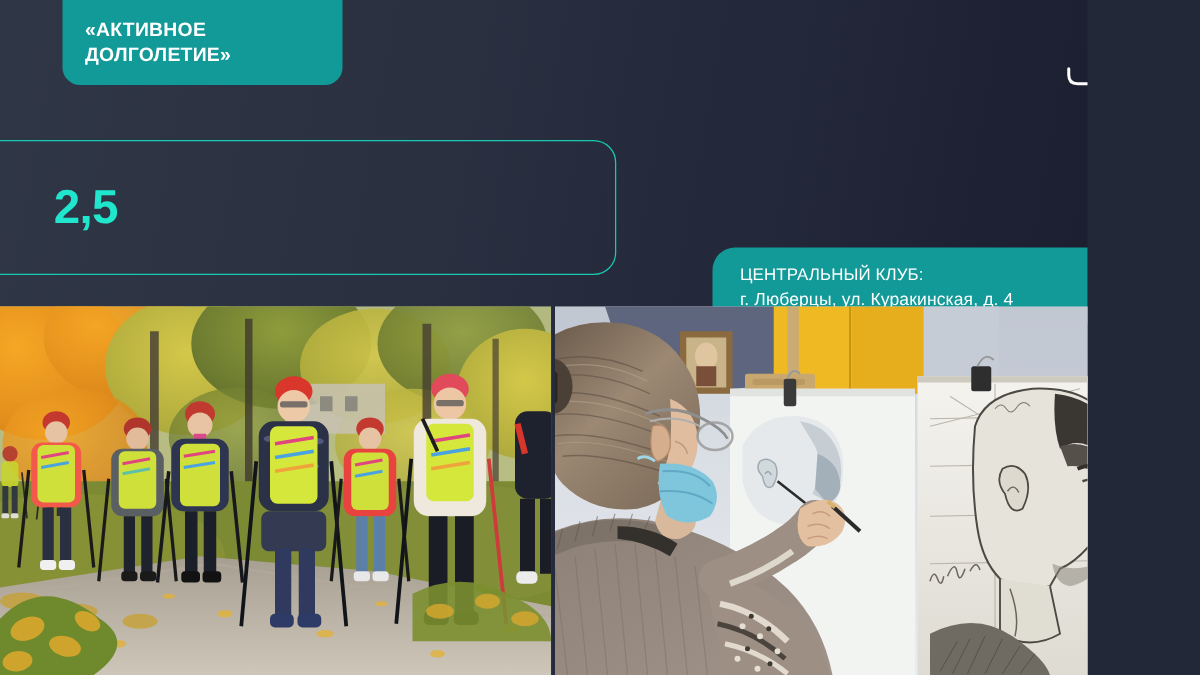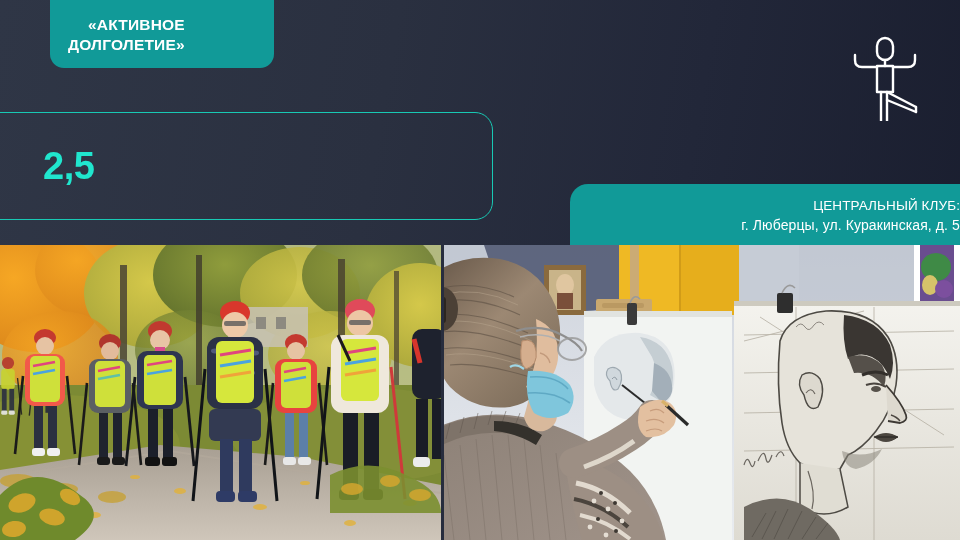--- a/index.html
+++ b/index.html
@@ -4,24 +4,23 @@
 <style>
   * { margin:0; padding:0; box-sizing:border-box; }
   html, body { width:960px; height:540px; overflow:hidden; }
   body {
     font-family: "Liberation Sans", sans-serif;
     background: #232838;
   }
 
   #slide {
     position:relative;
-    width:960px; height:540px;
+    width:870px; height:540px;
     background: linear-gradient(100deg, #2F3646 0%, #2A3040 38%, #222739 68%, #191D2E 100%);
     overflow:hidden;
-    text-align:right;
   }
 
   
   #brand-badge {
     position:absolute;
     left:50px; top:-2px;
     width:224px; height:70px;
     background:#119A98;
     border-radius:0 0 14px 14px;
     display:flex; align-items:center;
@@ -64,21 +63,21 @@
   
   #yoga-icon {
     position:absolute;
     left:848px; top:33px;
     width:74px; height:88px;
   }
 
   
   #address-panel {
     position:absolute;
-    left:570px; top:184px;
+    left:570px; top:198px;
     width:390px; height:61px;
     background:#119A98;
     border-radius:18px 0 0 0;
     padding:12px 0 0 22px;
   }
   #address-panel .line1 {
     color:#FFFFFF;
     font-size:13.5px;
     font-weight:400;
     letter-spacing:0.1px;
@@ -138,21 +137,21 @@
       <path d="M68 74 L68 79"></path>
     </svg>
   </div>
 
   <div id="stat-box">
     <span id="stat-number">2,5</span>
   </div>
 
   <div id="address-panel">
     <div class="line1">ЦЕНТРАЛЬНЫЙ КЛУБ:</div>
-    <div class="line2">г. Люберцы, ул. Куракинская, д. 5</div>
+    <div class="line2">г. Люберцы, ул. Куракинская, д. 4</div>
   </div>
 
   <div id="photo-strip">
 
     <div class="photo" id="photo-walking">
       <svg viewBox="0 0 441 295" xmlns="http://www.w3.org/2000/svg" preserveAspectRatio="xMidYMid slice">
         <defs>
           <linearGradient id="skyg" x1="0" y1="0" x2="0" y2="1">
             <stop offset="0" stop-color="#cfd4d2"></stop>
               <stop offset="1" stop-color="#e8e9e4"></stop>

